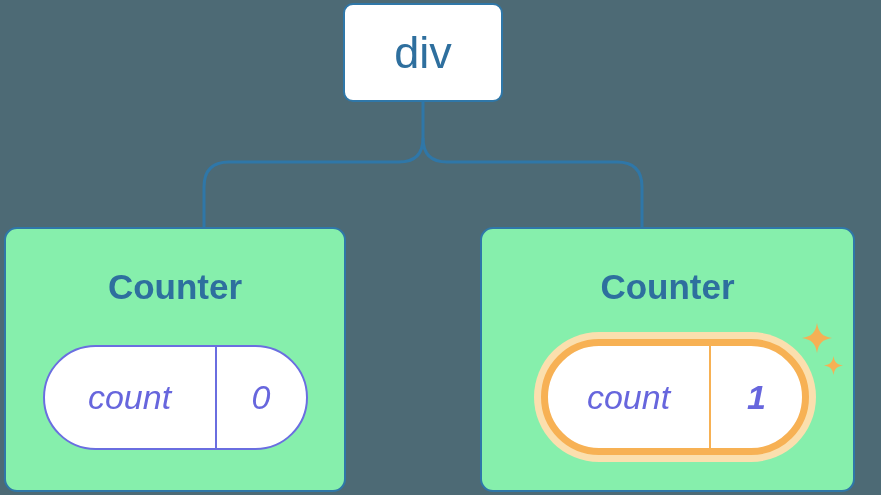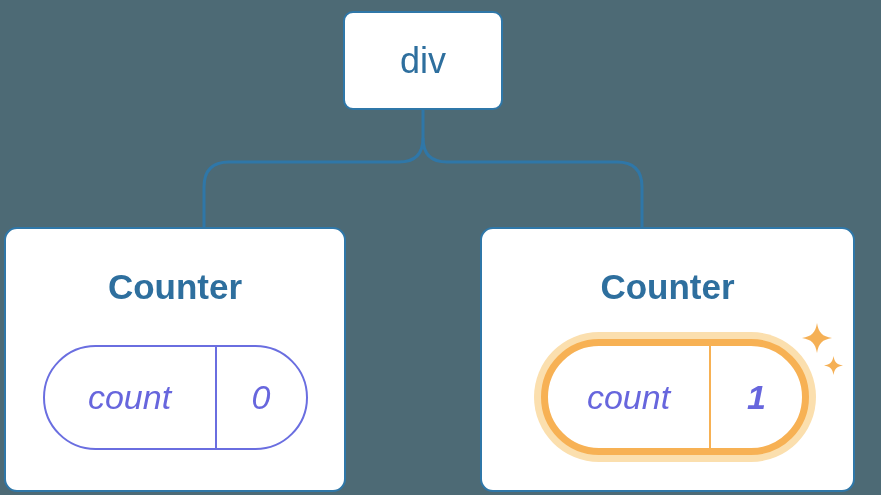--- a/index.html
+++ b/index.html
@@ -25,30 +25,29 @@
   }
   .node-root {
     position: absolute;
     left: 343px; top: 3px;
     width: 160px; height: 99px;
     box-sizing: border-box;
     background: #ffffff;
     border: 2px solid var(--card_border);
     border-radius: 10px;
     display: flex; align-items: center; justify-content: center;
-    font-size: 36px; font-weight: 500;
+    font-size: 45px; font-weight: 500;
     color: var(--node_text);
-    margin-top: 8px;
   }
   .card {
     position: absolute;
     top: 227px;
     height: 265px;
     box-sizing: border-box;
-    background: #ffffff;
+    background: #86efac;
     border: 2px solid var(--card_border);
     border-radius: 13px;
     display: flex; flex-direction: column; align-items: center;
   }
   .card-left  { left: 4px;   width: 342px; }
   .card-right { left: 480px; width: 375px; }
   .card-title {
     margin-top: 40px;
     font-size: 35px; font-weight: 600; line-height: 1;
     color: var(--node_text);

